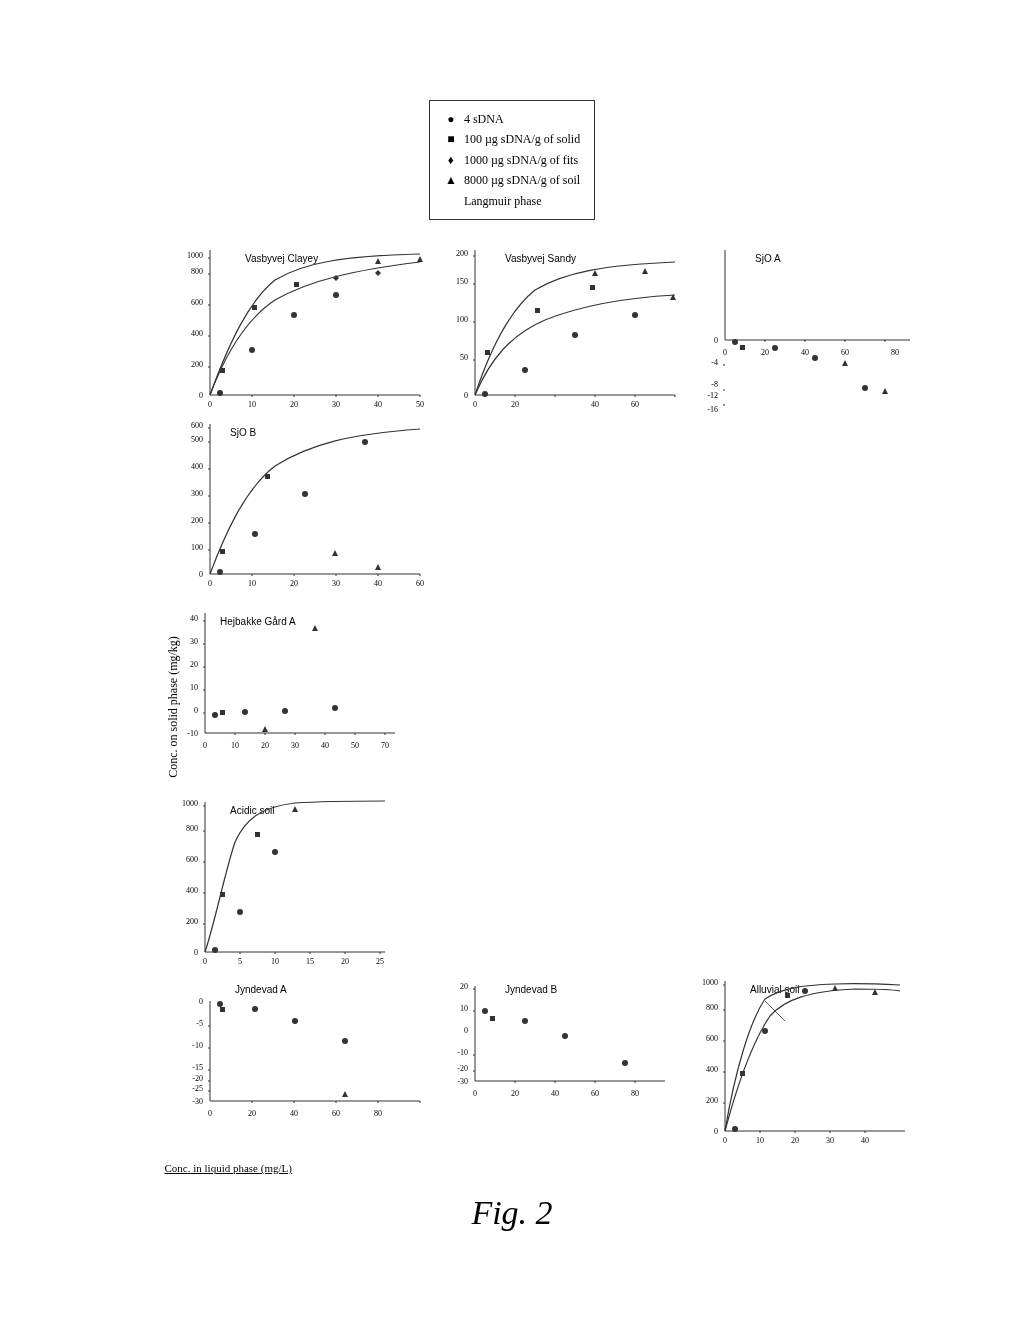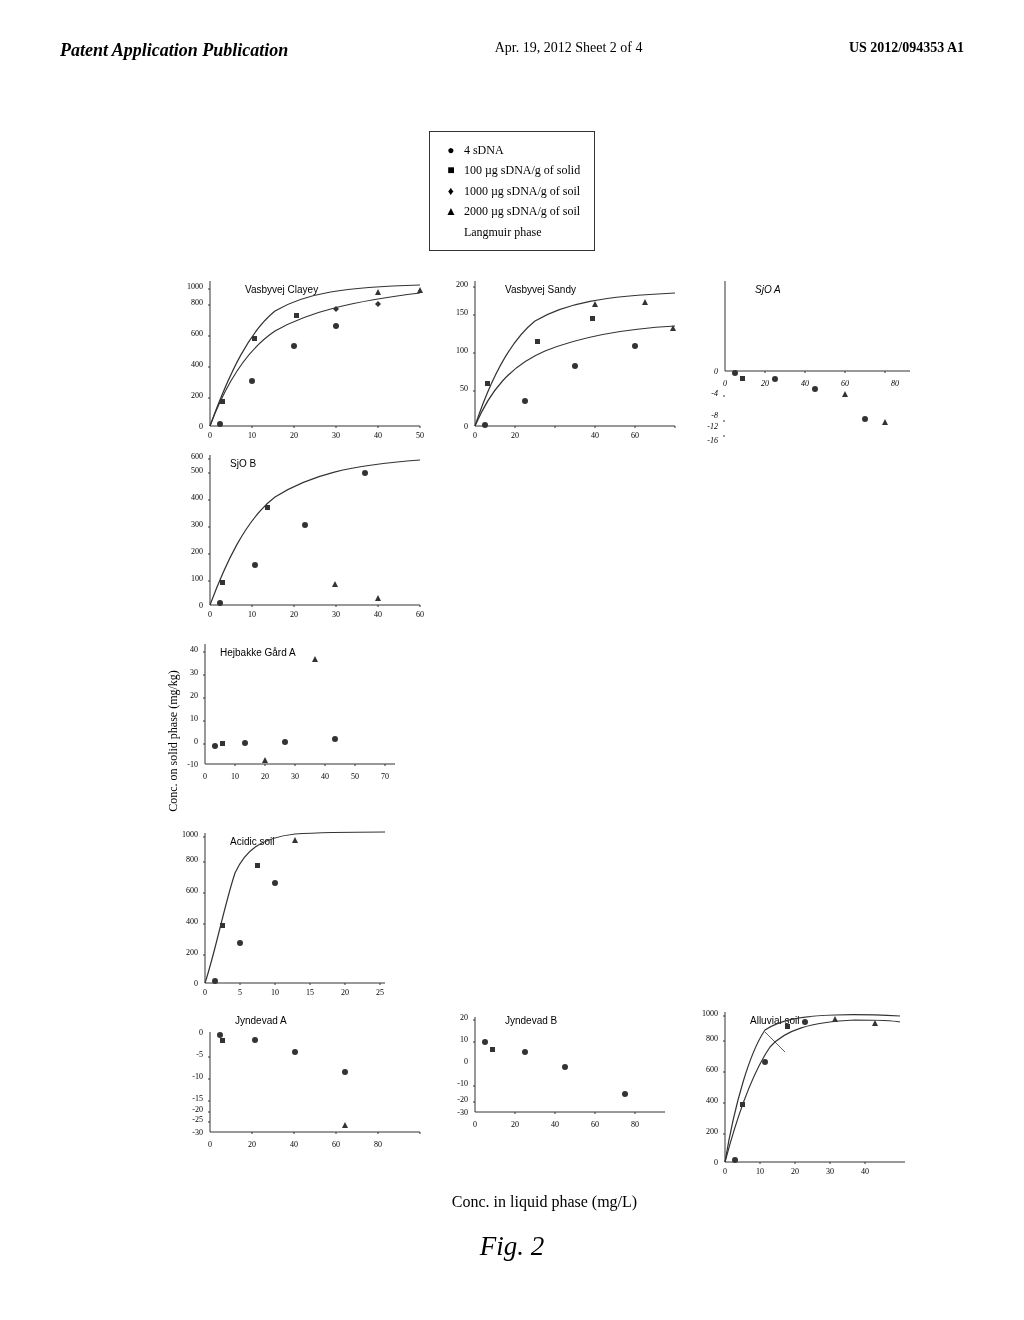--- a/index.html
+++ b/index.html
@@ -72,53 +72,48 @@
       width: 14px;
       text-align: center;
     }
 
     .chart-svg {
       border: none;
     }
 
     .fig-label {
       text-align: center;
-      font-size: 27px;
+      font-size: 34px;
       margin-top: 20px;
       font-style: italic;
     }
   </style>
 </head>
 <body>
 
 <div class="page">
-  <div class="header">
-    <div class="header-left">Patent Application Publication</div>
-    <div class="header-center">Apr. 19, 2012   Sheet 2 of 4</div>
-    <div class="header-right">US 2012/094353 A1</div>
-  </div>
 
   <div class="main-content">
 
     <div class="legend-box">
       <div class="legend-item">
         <span class="legend-symbol">●</span>
         <span>4 sDNA</span>
       </div>
       <div class="legend-item">
         <span class="legend-symbol">■</span>
         <span>100 µg sDNA/g of solid</span>
       </div>
       <div class="legend-item">
         <span class="legend-symbol">♦</span>
-        <span>1000 µg sDNA/g of soil</span>
+        <span>1000 µg sDNA/g of fits</span>
       </div>
       <div class="legend-item">
         <span class="legend-symbol">▲</span>
-        <span>2000 µg sDNA/g of soil</span>
+        <span>8000 µg sDNA/g of soil</span>
       </div>
       <div class="legend-item">
         <span class="legend-symbol"></span>
         <span>Langmuir phase</span>
       </div>
     </div>
 
     <div style="position:relative; margin-left:65px;">
 
       <div style="position:absolute; left:-62px; top:50%; transform:translateY(-50%) rotate(-90deg); font-size:12px; white-space:nowrap;">Conc. on solid phase (mg/kg)</div>
@@ -218,21 +213,21 @@
             <rect x="50" y="110" width="5" height="5" fill="#333"></rect>
             <rect x="100" y="68" width="5" height="5" fill="#333"></rect>
             <rect x="155" y="45" width="5" height="5" fill="#333"></rect>
             <polygon points="160,30 163,36 157,36" fill="#333"></polygon>
             <polygon points="210,28 213,34 207,34" fill="#333"></polygon>
 
             <polygon points="238,54 241,60 235,60" fill="#333"></polygon>
           </svg>
         </div>
 
-        <div style="position:relative;font-style:italic;">
+        <div style="position:relative;">
           <svg width="240" height="180" class="chart-svg">
             <line x1="40" y1="10" x2="40" y2="100" stroke="#333" stroke-width="1"></line>
             <line x1="40" y1="100" x2="225" y2="100" stroke="#333" stroke-width="1"></line>
             <text x="70" y="22" font-size="10" font-family="Arial">SjO A</text>
 
             <text x="33" y="103" font-size="8" text-anchor="end">0</text>
             <text x="33" y="125" font-size="8" text-anchor="end">-4</text>
             <text x="33" y="147" font-size="8" text-anchor="end">-8</text>
             <text x="33" y="158" font-size="8" text-anchor="end">-12</text>
             <text x="33" y="172" font-size="8" text-anchor="end">-16</text>
@@ -519,20 +514,20 @@
             <circle cx="120" cy="20" r="3" fill="#333"></circle>
             <rect x="55" y="100" width="5" height="5" fill="#333"></rect>
             <rect x="100" y="22" width="5" height="5" fill="#333"></rect>
             <polygon points="150,14 153,20 147,20" fill="#333"></polygon>
             <polygon points="190,18 193,24 187,24" fill="#333"></polygon>
           </svg>
         </div>
 
       </div>
 
-      <div style="text-align:center; font-size:16px; margin-top:2px;">Conc. in liquid phase (mg/L)</div>
+      <div style="font-size:11px; margin-top:2px;text-decoration:underline;">Conc. in liquid phase (mg/L)</div>
 
     </div>
 
     <div class="fig-label">Fig. 2</div>
 
   </div>
 </div>
 
 </body></html>

